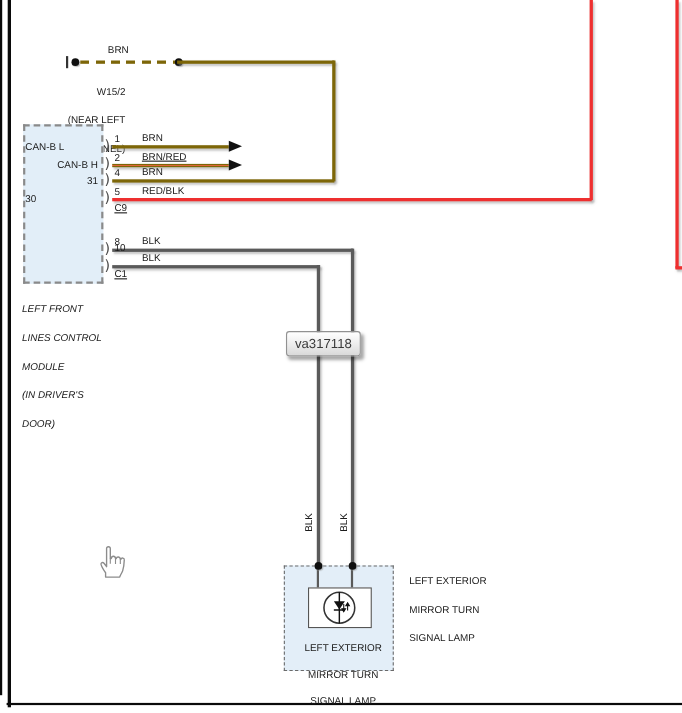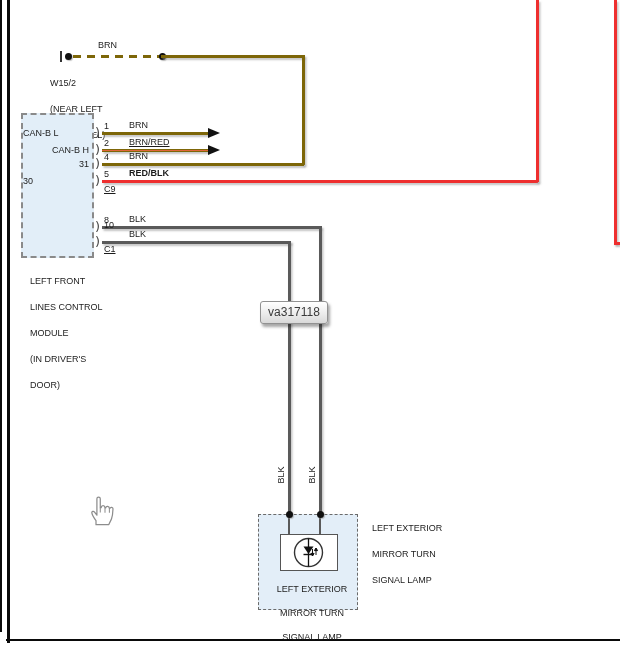--- a/index.html
+++ b/index.html
@@ -46,21 +46,21 @@
   <div class="border-line" style="left:6px;top:639px;width:614px;height:2px;"></div>
 
   <div class="abs" style="left:60px;top:51px;width:2px;height:11px;background:#333;"></div>
   <div class="dot" style="left:65px;top:53px;"></div>
   <div class="dashbrn" style="left:73px;top:55px;width:88px;"></div>
   <div class="dot" style="left:159px;top:53px;"></div>
   <div class="wire brn" style="left:161px;top:55px;width:143px;height:3px;"></div>
   <div class="wire brn" style="left:301.5px;top:55px;width:3px;height:110px;"></div>
   <span class="lbl" style="left:98px;top:40px;">BRN</span>
 
-  <div class="cap" style="left:40px;top:64px;width:74px;text-align:left;">
+  <div class="cap" style="left:40px;top:64px;width:74px;text-align:right;">
     <span>W15/2</span><br>
     <span>(NEAR LEFT</span><br>
     <span>KICK PANEL)</span>
   </div>
 
   <div class="module-box"></div>
 
   <span class="lbl" style="left:23px;top:128px;width:66px;text-align:left;">CAN-B L</span>
   <span class="paren" style="left:95px;top:125px;">)</span>
   <span class="pinnum" style="left:104px;top:121px;">1</span>
@@ -78,42 +78,42 @@
   <span class="lbl" style="left:23px;top:159px;width:66px;text-align:right;">31</span>
   <span class="paren" style="left:95px;top:156px;">)</span>
   <span class="pinnum" style="left:104px;top:152px;">4</span>
   <div class="wire brn" style="left:102px;top:162.5px;width:202px;height:3px;"></div>
   <span class="lbl" style="left:129px;top:151px;">BRN</span>
 
   <span class="lbl" style="left:23px;top:176px;width:66px;text-align:left;">30</span>
   <span class="paren" style="left:95px;top:173px;">)</span>
   <span class="pinnum" style="left:104px;top:169px;">5</span>
   <div class="wire red" style="left:102px;top:179.5px;width:436px;height:3px;"></div>
-  <span class="lbl" style="left:129px;top:168px;font-weight:bold;">RED/BLK</span>
+  <span class="lbl" style="left:129px;top:168px;">RED/BLK</span>
   <span class="conn-name" style="left:104px;top:184px;">C9</span>
 
 
   <span class="paren" style="left:95px;top:219px;">)</span>
   <span class="pinnum" style="left:104px;top:215px;">8</span>
   <div class="wire blk" style="left:102px;top:225.5px;width:219px;height:3px;"></div>
   <span class="lbl" style="left:129px;top:214px;">BLK</span>
   <span class="paren" style="left:95px;top:234px;">)</span>
   <span class="pinnum" style="left:104px;top:220px;">10</span>
   <div class="wire blk" style="left:102px;top:240.5px;width:189px;height:3px;"></div>
   <span class="lbl" style="left:129px;top:229px;">BLK</span>
   <span class="conn-name" style="left:104px;top:244px;">C1</span>
 
   <div class="wire blk" style="left:318.5px;top:225.5px;width:3px;height:289px;"></div>
   <div class="wire blk" style="left:287.5px;top:240.5px;width:3px;height:274px;"></div>
 
   <div class="wire red" style="left:535.5px;top:0;width:3px;height:182px;"></div>
   <div class="wire red" style="left:613.5px;top:0;width:3px;height:244px;"></div>
   <div class="wire red" style="left:613.5px;top:241.5px;width:6.5px;height:3px;"></div>
 
-  <div class="cap" style="left:20px;top:262px;">
+  <div class="cap" style="left:10px;top:262px;font-style:italic;">
     <span>LEFT FRONT</span><br>
     <span>LINES CONTROL</span><br>
     <span>MODULE</span><br>
     <span>(IN DRIVER'S</span><br>
     <span>DOOR)</span>
   </div>
 
   <div class="tooltip">va317118</div>
 
   <div class="riser-lbl" style="left:269px;top:470px;">BLK</div>

